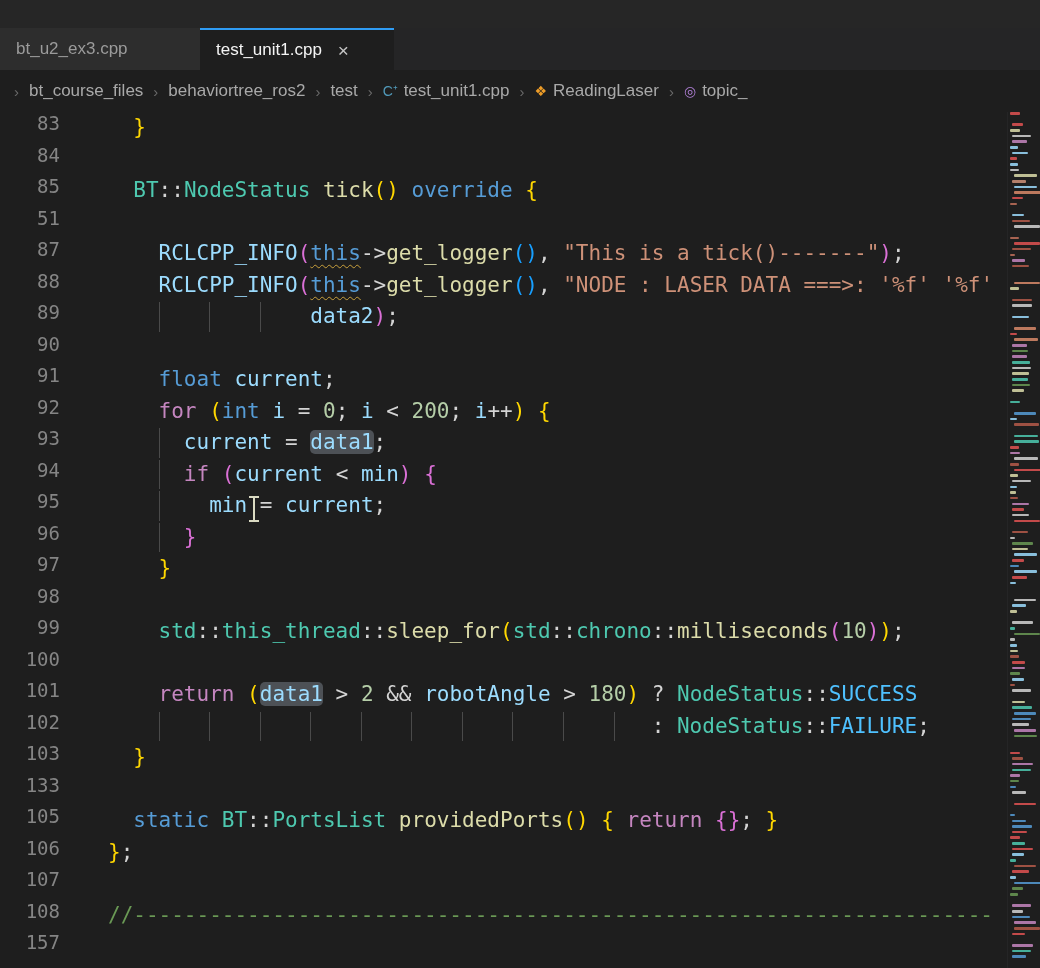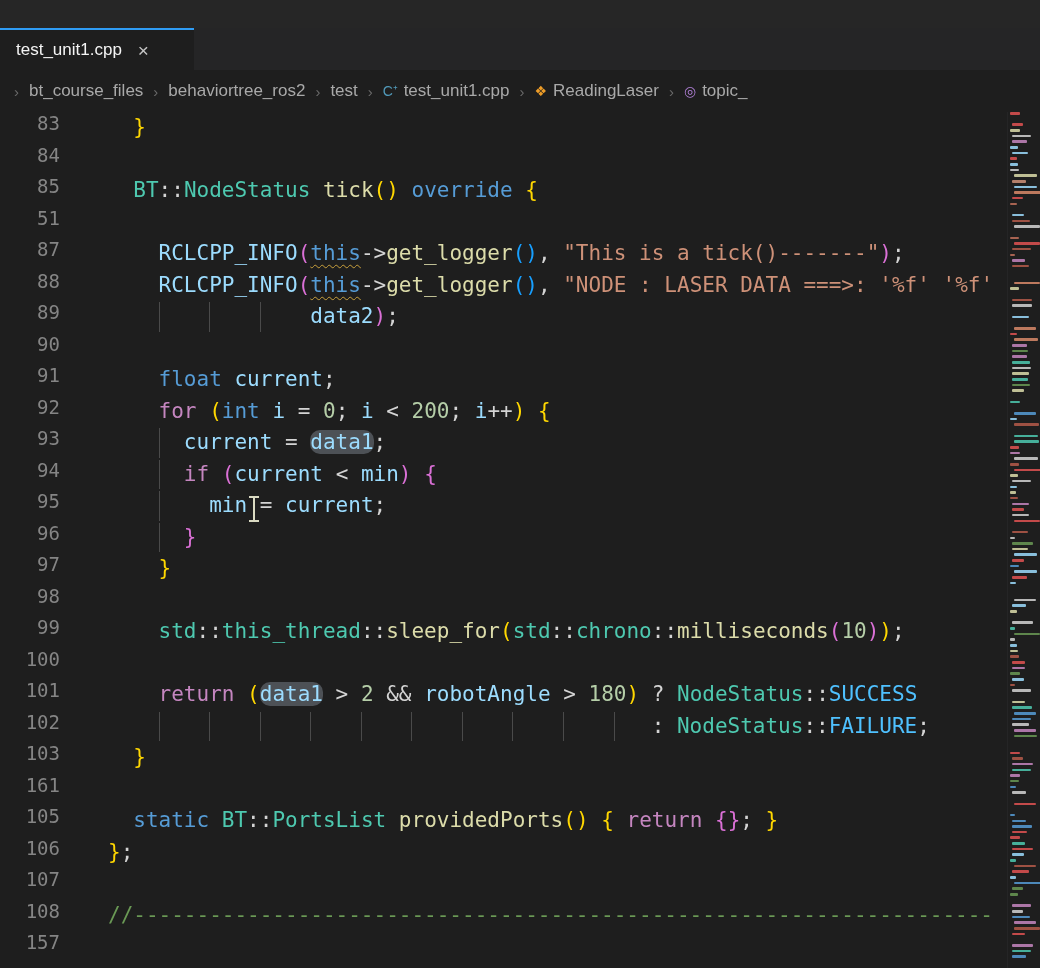--- a/index.html
+++ b/index.html
@@ -50,21 +50,21 @@
   .fn{color:#dcdcaa;}          
   .mac{color:#9cdcfe;}         
   .v{color:#9cdcfe;}           
   .n{color:#b5cea8;}           
   .s{color:#ce9178;}           
   .em{color:#4fc1ff;}          
   .cm{color:#6a9955;}          
   .b1{color:#ffd700;}          
   .b2{color:#da70d6;}          
   .b3{color:#179fff;}          
-  .hl{background:#4d5156;border-radius:10px;margin-top:39px;}
+  .hl{background:#4d5156;border-radius:5px;margin-top:39px;}
   .sq{
     text-decoration:underline wavy #c8a03c;
     text-decoration-thickness:1px;text-underline-offset:4px;
   }
 
   
   .minimap{position:relative;width:32px;flex:none;background:#1e1e1e;overflow:hidden;border-left:1px solid #252526;}
   .mm{position:absolute;height:2.6px;opacity:.85;border-radius:1px;}
 
   
@@ -76,20 +76,23 @@
   }
 </style>
 </head>
 <body>
 
 <div class="window">
 
   <div class="top-strip"></div>
 
   <div class="tabs-row">
+    <div class="tab inactive">
+      <span class="tab-label">bt_u2_ex3.cpp</span>
+    </div>
     <div class="tab active">
       <span class="tab-label">test_unit1.cpp</span>
       <span class="close">×</span>
     </div>
   </div>
 
   <div class="breadcrumbs">
       <span class="bc-sep">›</span>
       <span class="bc-item">
         <span>bt_course_files</span>
@@ -135,21 +138,21 @@
         <div class="ln">94</div>
         <div class="ln">95</div>
         <div class="ln">96</div>
         <div class="ln">97</div>
         <div class="ln">98</div>
         <div class="ln">99</div>
         <div class="ln">100</div>
         <div class="ln">101</div>
         <div class="ln">102</div>
         <div class="ln">103</div>
-        <div class="ln">161</div>
+        <div class="ln">133</div>
         <div class="ln">105</div>
         <div class="ln">106</div>
         <div class="ln">107</div>
         <div class="ln">108</div>
         <div class="ln">157</div>
       </div>
     <div class="code">
         <div class="line"><span class="tk b1">  }</span></div>
         <div class="line"></div>
         <div class="line"><span class="tk">  </span><span class="tk ty">BT</span><span class="tk">::</span><span class="tk ty">NodeStatus</span><span class="tk"> </span><span class="tk fn">tick</span><span class="tk b1">()</span><span class="tk"> </span><span class="tk kb">override</span><span class="tk"> </span><span class="tk b1">{</span></div>

